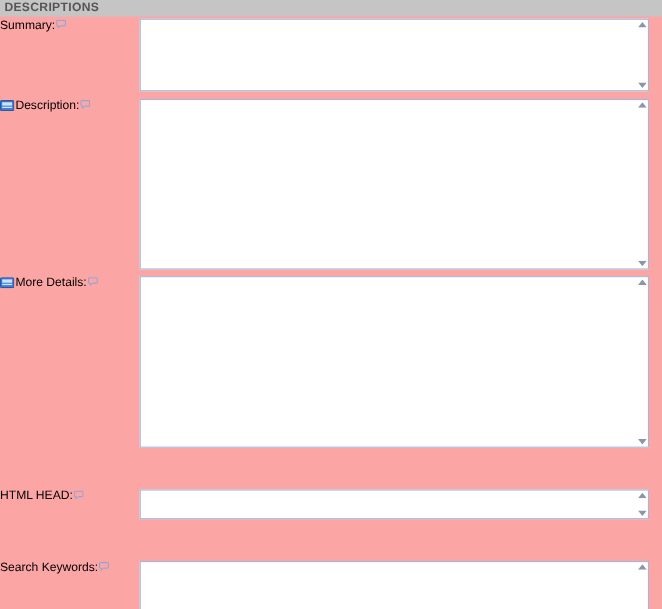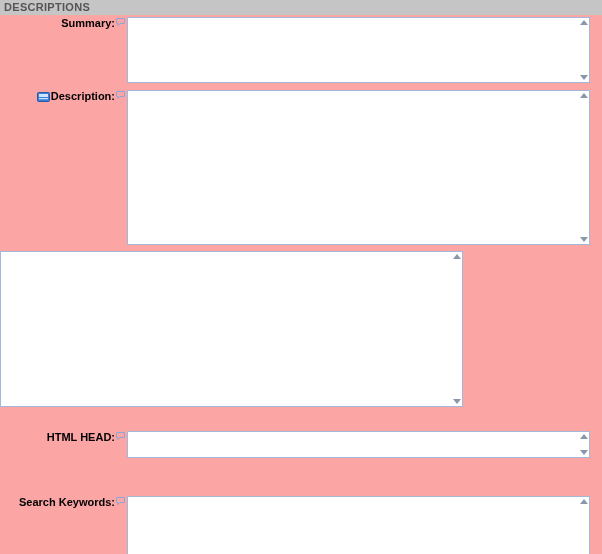--- a/index.html
+++ b/index.html
@@ -28,26 +28,25 @@
   }
   .field-row {
     display: flex;
     flex-direction: row;
     align-items: flex-start;
     padding-top: 2px;
   }
   .label-cell {
     width: 127px;
     flex: 0 0 127px;
-    text-align: right;
     padding-right: 2px;
     padding-top: 0;
     color: #000;
     font-size: 11px;
-    font-weight: bold;
+    font-weight: normal;
     white-space: nowrap;
   }
   .label-cell .ic {
     display: inline-block;
     vertical-align: middle;
     margin-right: 1px;
   }
   .bubble-icon {
     display: inline-block;
     vertical-align: top;
@@ -160,40 +159,49 @@
               <svg viewBox="0 0 8 5">
                 <path d="M0 0 L8 0 L4 5 Z" fill="#8b97a8"></path>
               </svg>
             </div>
         </div>
       </div>
     </div>
   </div>
 
   <div class="field-row" style="margin-top:4px">
+    <div class="label-cell">
+      <span class="ic img-icon"><svg viewBox="0 0 13 10">
+            <rect x="0.5" y="0.5" width="12" height="9" rx="1" fill="#3b7dd8" stroke="#2a5aa0"></rect>
+            <rect x="2" y="2" width="9" height="3" fill="#cfe5ff"></rect>
+            <rect x="2" y="6" width="9" height="1.2" fill="#cfe5ff"></rect>
+          </svg></span><span>More Details:</span><span class="bubble-icon"><svg viewBox="0 0 9 8">
+            <path d="M1 0.5h7a0.5 0.5 0 0 1 0.5 0.5v4a0.5 0.5 0 0 1-0.5 0.5H4l-2 2v-2H1A0.5 0.5 0 0 1 0.5 5V1A0.5 0.5 0 0 1 1 0.5z" fill="none" stroke="#7aa7e0" stroke-width="0.9"></path>
+          </svg></span>
+    </div>
     <div class="input-cell">
       <div class="textarea-wrap" style="height:156px">
         <textarea class="invisible-ta" value="" style=""></textarea>
         <div class="scroll-col">
           <div class="scroll-arrow up">
               <svg viewBox="0 0 8 5">
                 <path d="M4 0 L8 5 L0 5 Z" fill="#8b97a8"></path>
               </svg>
             </div>
           <div class="scroll-arrow down">
               <svg viewBox="0 0 8 5">
                 <path d="M0 0 L8 0 L4 5 Z" fill="#8b97a8"></path>
               </svg>
             </div>
         </div>
       </div>
     </div>
   </div>
 
-  <div class="field-row" style="margin-top:22px">
+  <div class="field-row" style="margin-top:36px">
     <div class="label-cell">
       <span>HTML HEAD:</span><span class="bubble-icon"><svg viewBox="0 0 9 8">
             <path d="M1 0.5h7a0.5 0.5 0 0 1 0.5 0.5v4a0.5 0.5 0 0 1-0.5 0.5H4l-2 2v-2H1A0.5 0.5 0 0 1 0.5 5V1A0.5 0.5 0 0 1 1 0.5z" fill="none" stroke="#7aa7e0" stroke-width="0.9"></path>
           </svg></span>
     </div>
     <div class="input-cell">
       <div class="textarea-wrap" style="height:27px">
         <textarea class="invisible-ta" value="" style=""></textarea>
         <div class="scroll-col">
           <div class="scroll-arrow up">

